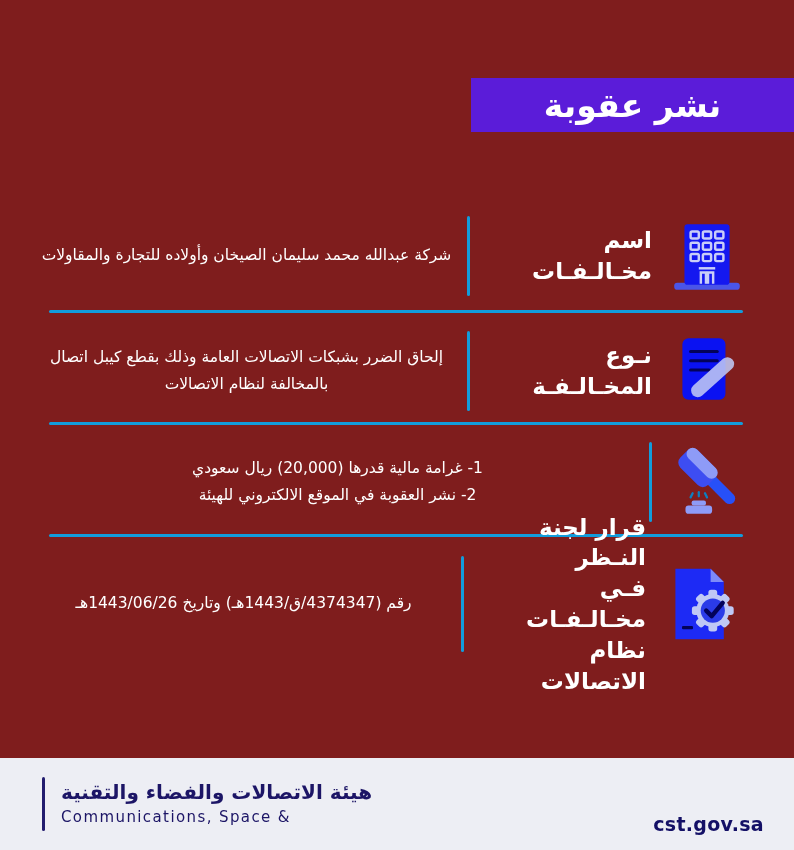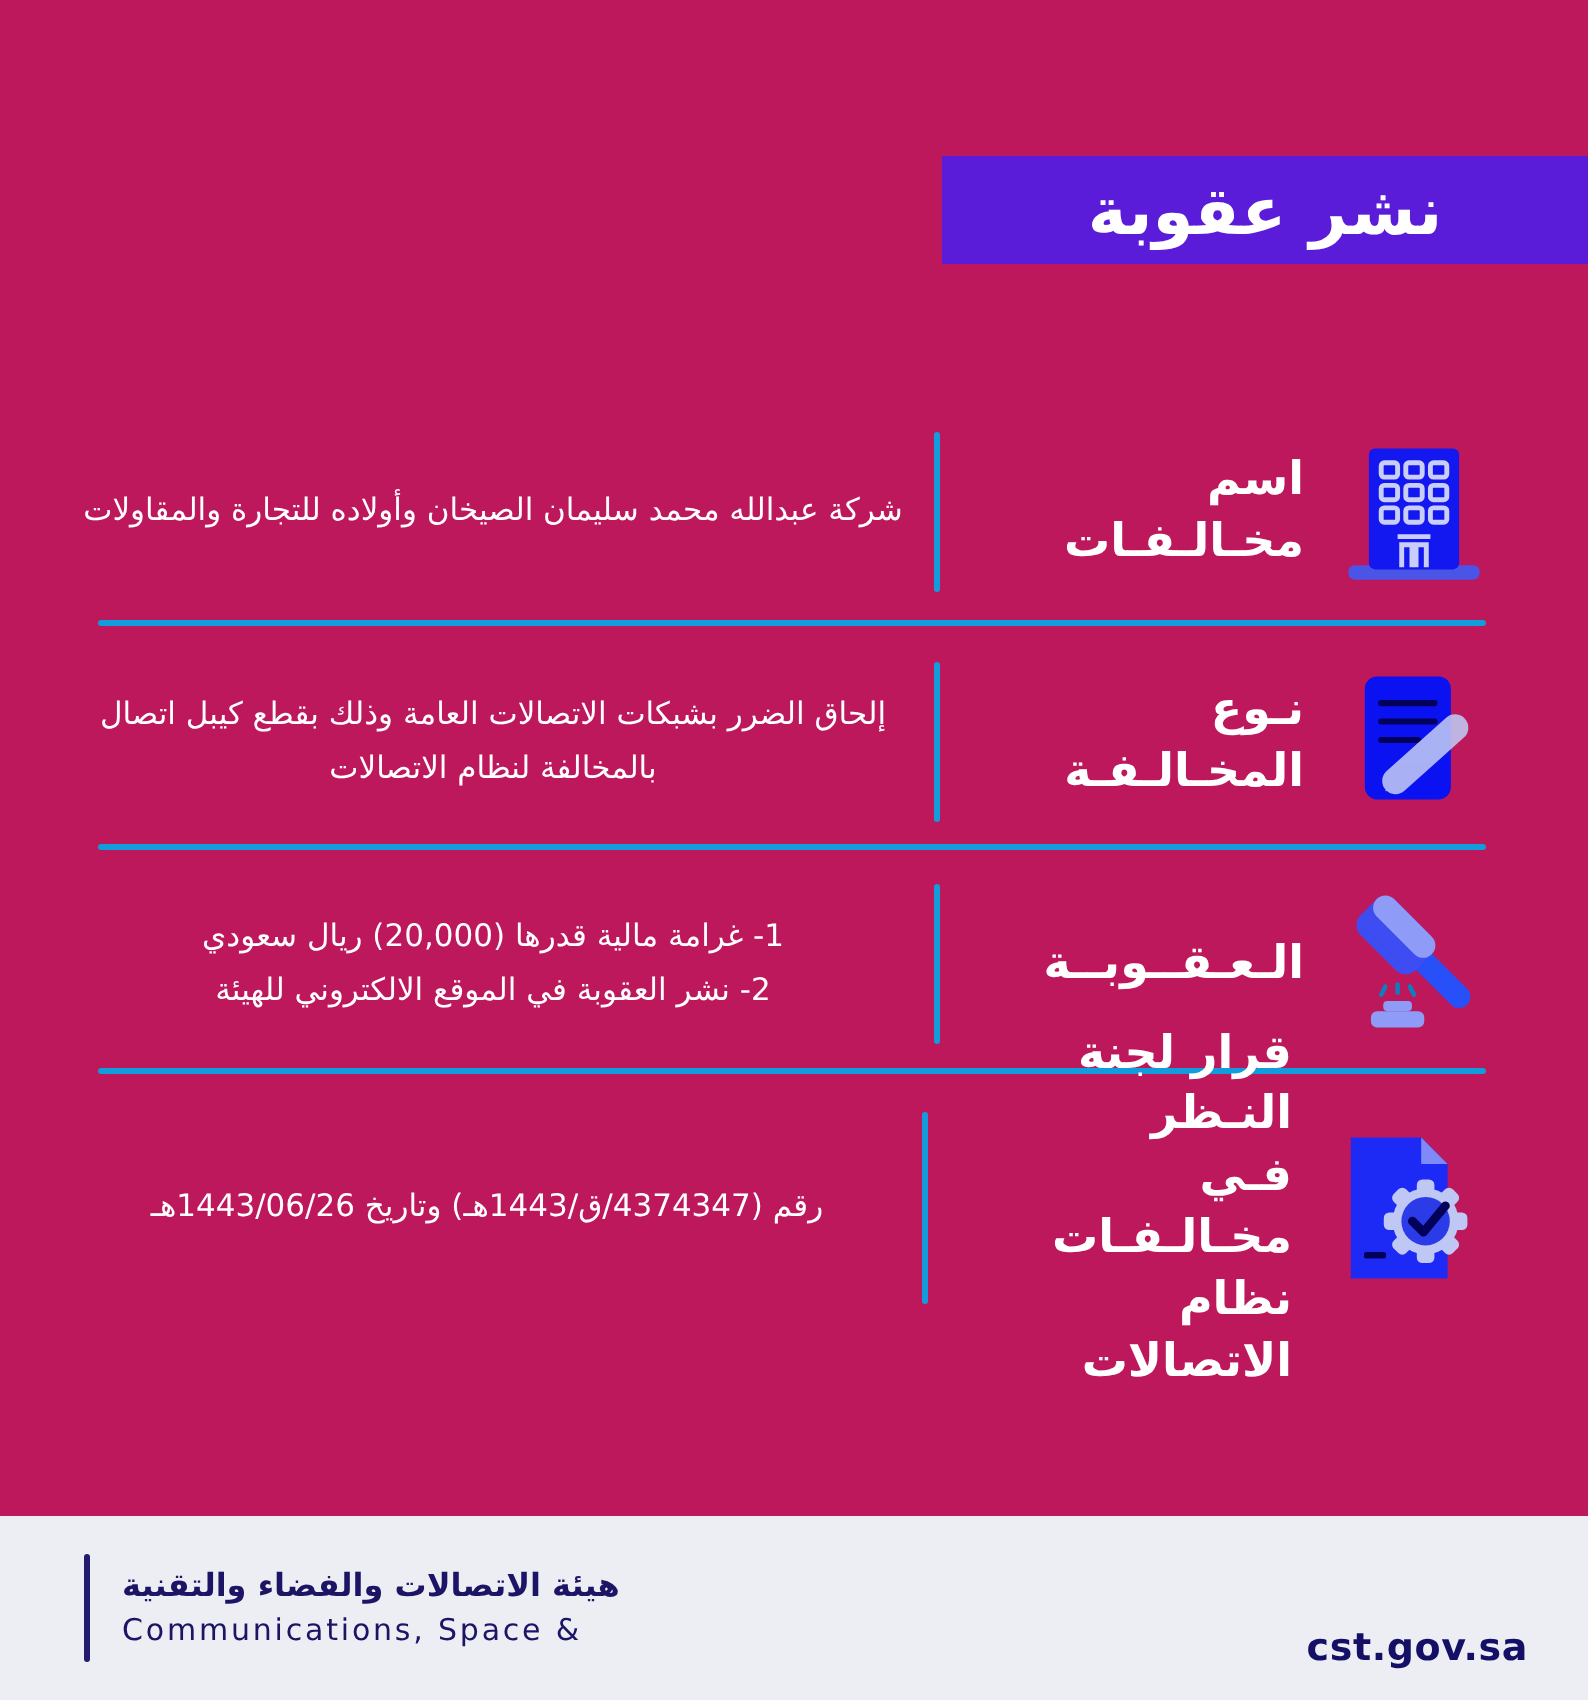--- a/index.html
+++ b/index.html
@@ -1,18 +1,18 @@
 <!DOCTYPE html>
 <html lang="ar"><head>
 <meta charset="utf-8">
 <style>
   html,body{margin:0;padding:0;background:#0b0b22;}
   .page{
     position:relative;width:794px;height:850px;overflow:hidden;
-    background:#be185d;
+    background:#7f1d1d;
     font-family:"DejaVu Sans",sans-serif;
   }
   
   .banner{
     position:absolute;top:78px;right:0;width:323px;height:54px;
     background:#5B1CD9;display:flex;align-items:center;justify-content:center;
   }
   .banner-title{color:#ffffff;font-size:33px;font-weight:700;}
   
   .row{
@@ -43,21 +43,21 @@
   }
   .s1{top:310px;} .s2{top:422px;} .s3{top:534px;}
   
   .footer{
     position:absolute;left:0;right:0;bottom:0;height:92px;
     background:#EDEEF4;display:flex;align-items:center;
     padding:0 28px;box-sizing:border-box;
   }
   .logo-sep{width:3px;height:54px;background:#231C6E;margin:0 16px 0 14px;border-radius:2px;flex:none;}
   .brand{display:flex;flex-direction:column;}
-  .brand-ar{color:#1C1566;font-size:16px;font-weight:700;text-align:left;margin-bottom:3px;}
+  .brand-ar{color:#1C1566;font-size:20px;font-weight:700;text-align:left;margin-bottom:3px;}
   .brand-en{color:#1C1566;font-size:15px;font-weight:400;letter-spacing:1.4px;line-height:1.35;}
   .site{
     position:absolute;right:30px;bottom:15px;
     color:#141066;font-size:19px;font-weight:700;letter-spacing:.3px;
   }
 </style>
 </head>
 <body>
 
 <div class="page">
@@ -130,21 +130,20 @@
         </g>
         <rect x="25" y="58" width="14" height="5" rx="2" fill="#8E9BF7"></rect>
         <rect x="19" y="63" width="26" height="8" rx="3" fill="#8E9BF7"></rect>
         <g stroke="#0C7FBF" stroke-width="2.2" stroke-linecap="round">
           <path d="M26 51 l-2 4"></path>
             <path d="M32 50 l0 4"></path>
             <path d="M38 51 l2 4"></path>
         </g>
       </svg>
     </div>
-    <div class="label">الـعـقــوبــة</div>
     <div class="vline"></div>
     <div class="value">
       <div class="value-inner">1- غرامة مالية قدرها (20,000) ريال سعودي
 2- نشر العقوبة في الموقع الالكتروني للهيئة</div>
     </div>
   </div>
 
   <div class="sep s3"></div>
 
   <div class="row r4" dir="rtl">

